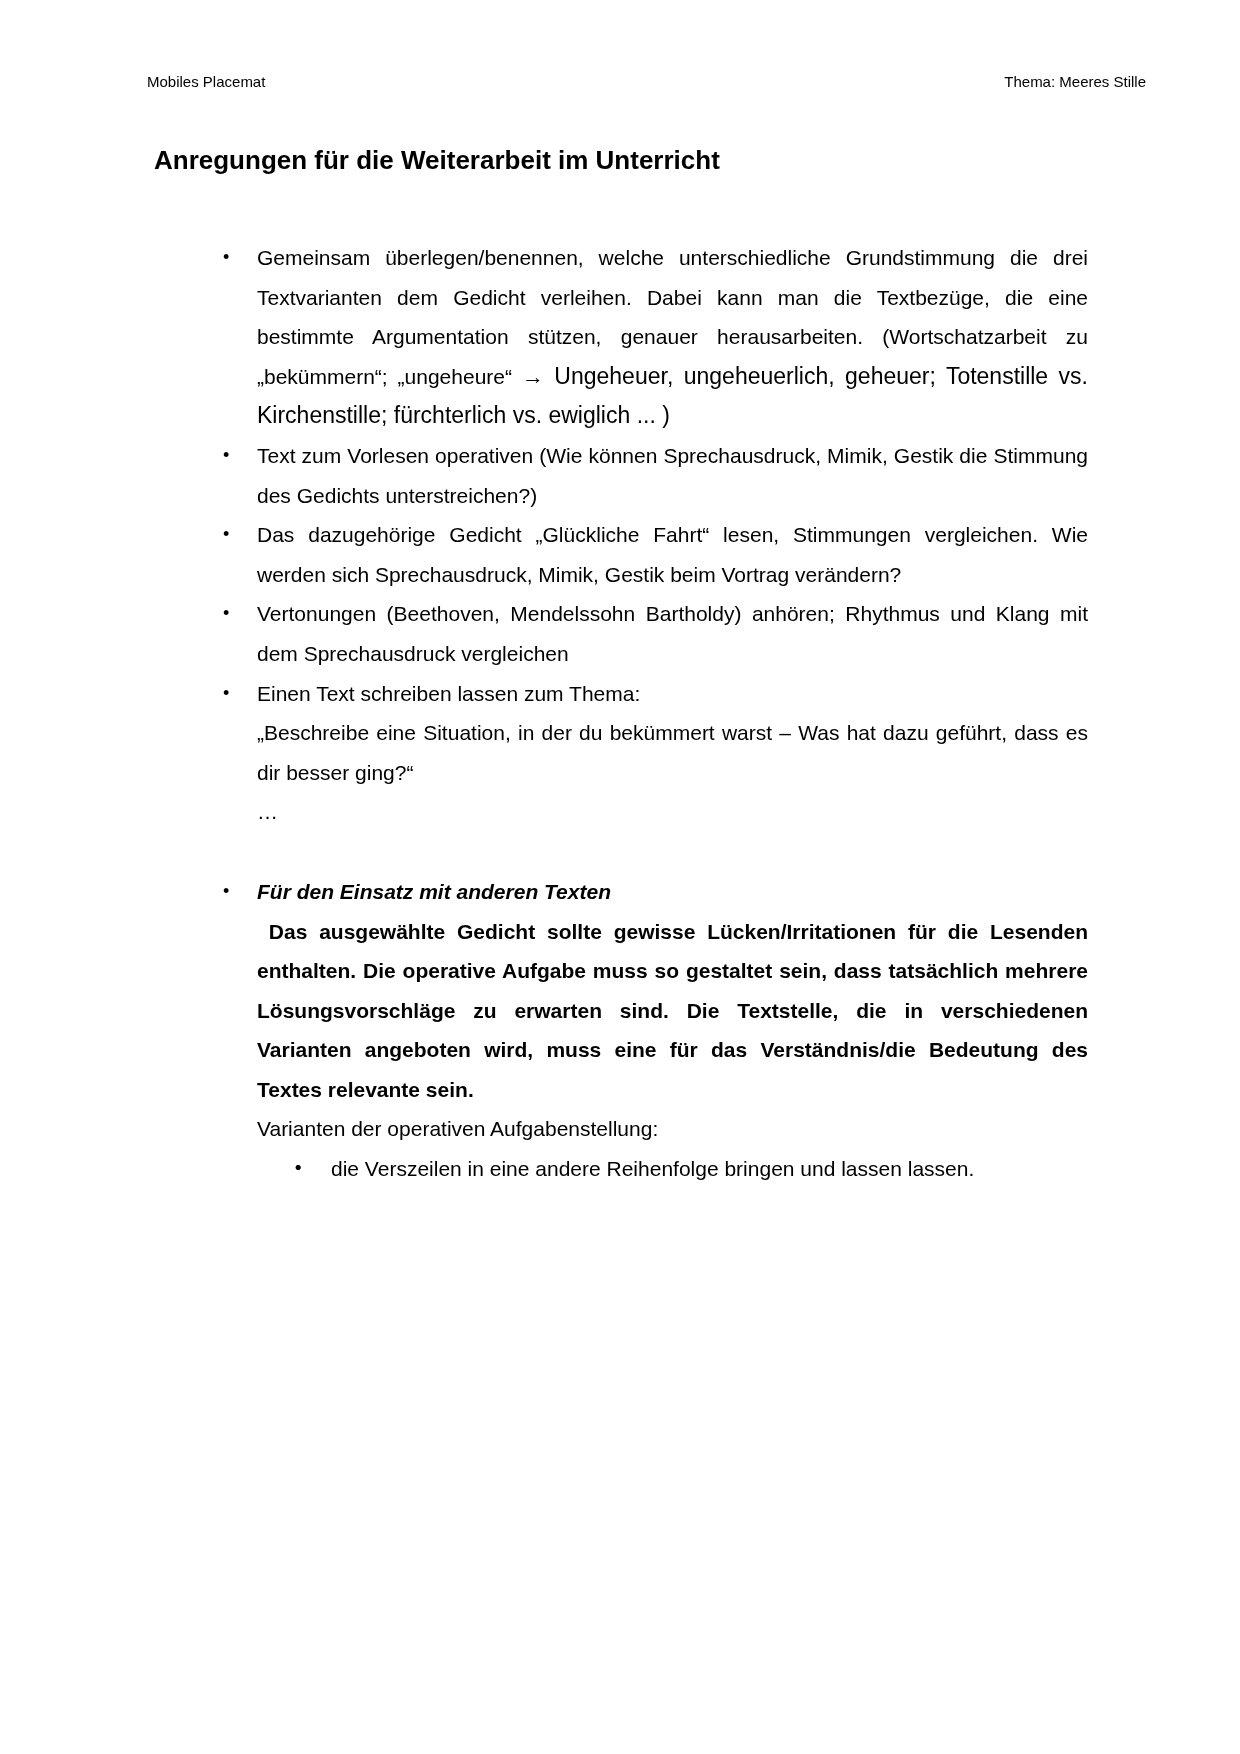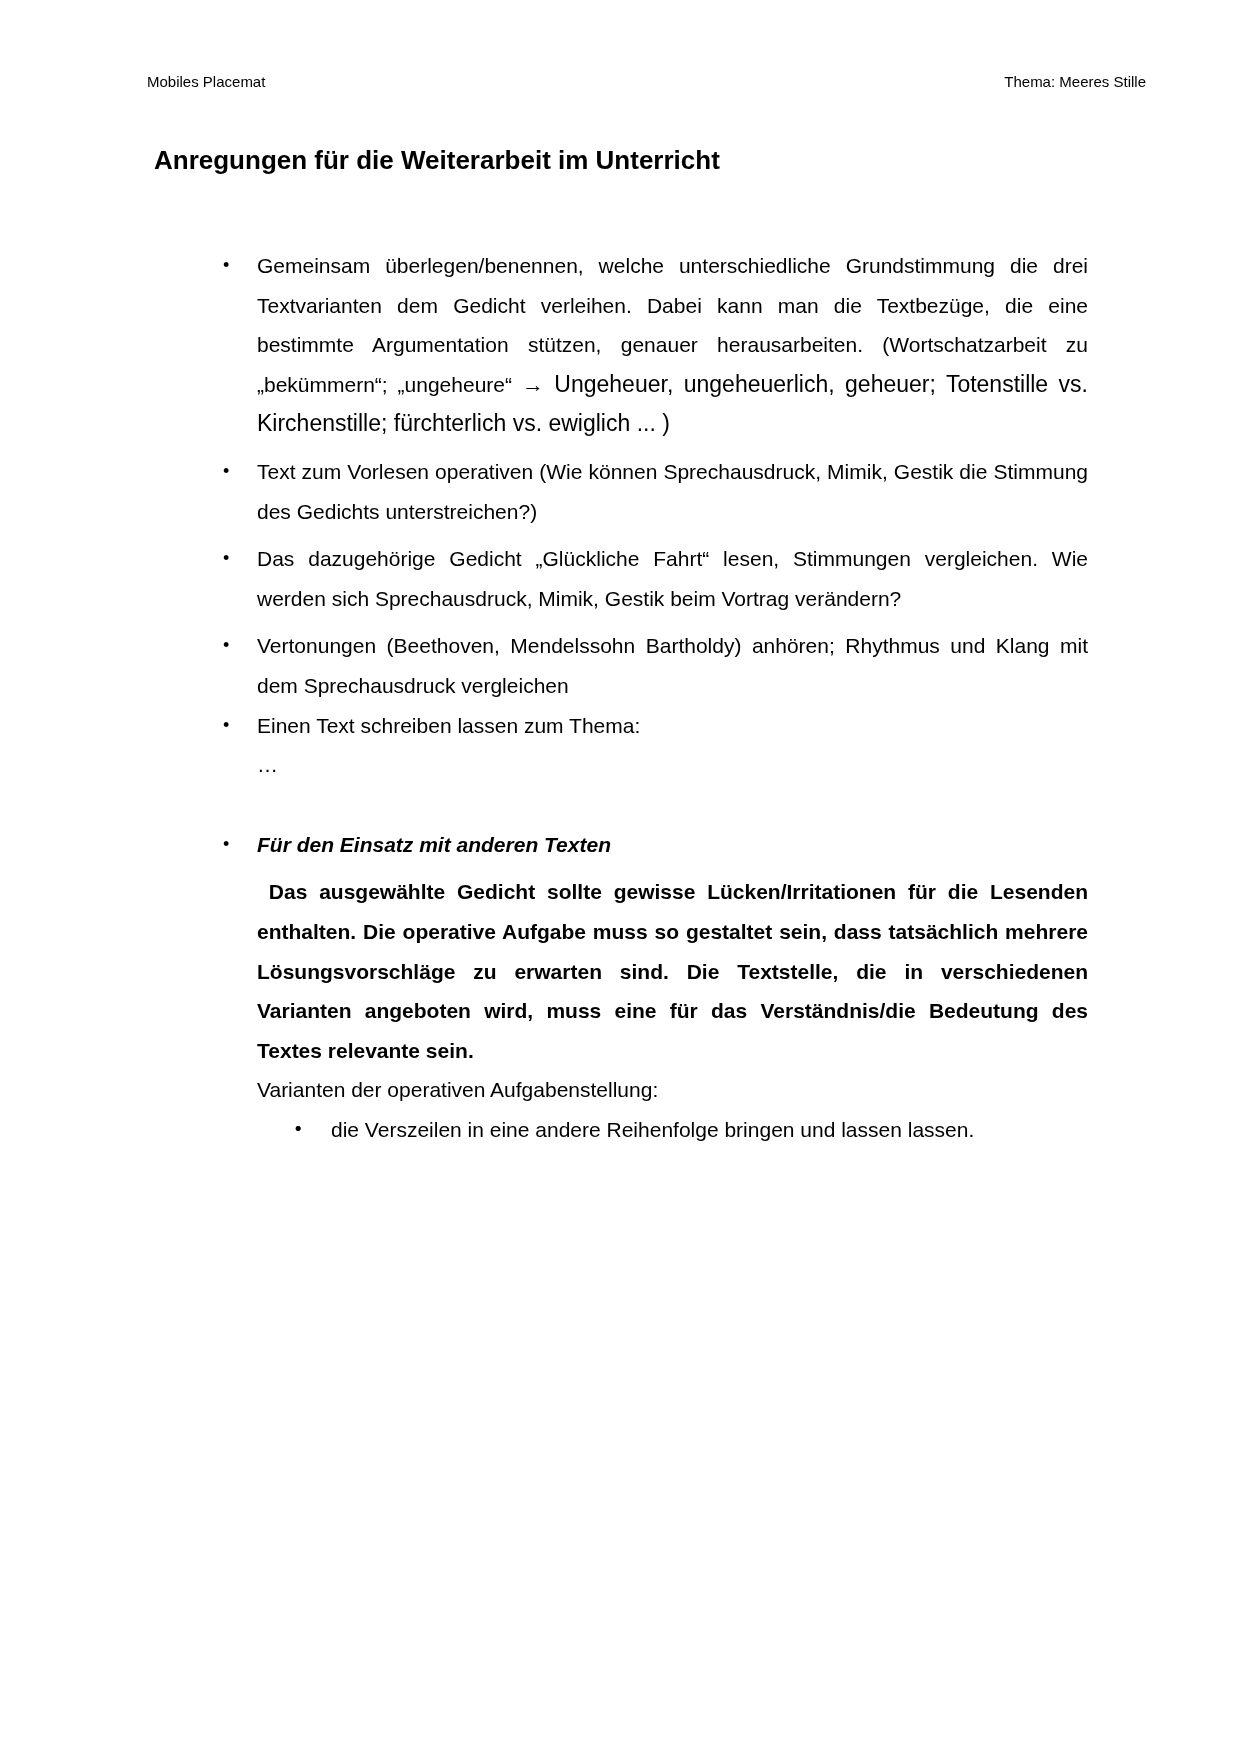--- a/index.html
+++ b/index.html
@@ -6,21 +6,21 @@
     body {
       width: 1240px; height: 1754px; position: relative; overflow: hidden;
       font-family: "Liberation Sans", sans-serif; color: #000;
     }
     .header { position: absolute; top: 73px; left: 147px; right: 94px; font-size: 15px; display: flex; justify-content: space-between; }
     .title { position: absolute; top: 138px; left: 147px; font-size: 26px; font-weight: bold; margin: 7px; }
     .content { position: absolute; top: 238px; left: 217px; width: 871px; font-size: 21px; line-height: 39.6px; }
     ul.main { list-style: none; margin: 0; padding: 0; }
     ul.main > li { position: relative; padding-left: 40px; }
     .bullet { position: absolute; left: 6px; top: 0; font-size: 18px; }
-    .just { text-align: justify; text-align-last: left; margin-top: 8px; }
+    .just { text-align: justify; text-align-last: left; }
     .big { font-size: 23px; }
     .arrow { font-size: 22px; }
     .spacer { height: 40px; }
     .bold { font-weight: bold; font-style: italic; }
     ul.sub { list-style: none; margin: 0; padding: 0; }
     ul.sub > li { position: relative; padding-left: 74px; }
     ul.sub .bullet { left: 80px; left: 78px; left: 78px; }
     ul.sub .bullet { left: 78px; }
     ul.sub li .bullet { left: 78px; }
     ul.sub li { padding-left: 114px; margin-left: -40px; }
@@ -50,20 +50,21 @@
       <span class="bullet">•</span>
       <div class="just">Das dazugehörige Gedicht „Glückliche Fahrt“ lesen, Stimmungen vergleichen. Wie werden sich Sprechausdruck, Mimik, Gestik beim Vortrag verändern?</div>
     </li>
     <li>
       <span class="bullet">•</span>
       <div class="just">Vertonungen (Beethoven, Mendelssohn Bartholdy) anhören; Rhythmus und Klang mit dem Sprechausdruck vergleichen</div>
     </li>
     <li>
       <span class="bullet">•</span>
       <div>Einen Text schreiben lassen zum Thema:</div>
+      <div class="just">„Beschreibe eine Situation, in der du bekümmert warst – Was hat dazu geführt, dass es dir besser ging?“</div>
       <div>…</div>
       <div class="spacer"></div>
     </li>
     <li>
       <span class="bullet">•</span>
       <div class="bold">Für den Einsatz mit anderen Texten</div>
       <div class="just" style="white-space: pre-wrap; font-weight: bold;"> Das ausgewählte Gedicht sollte gewisse Lücken/Irritationen für die Lesenden enthalten. Die operative Aufgabe muss so gestaltet sein, dass tatsächlich mehrere Lösungsvorschläge zu erwarten sind. Die Textstelle, die in verschiedenen Varianten angeboten wird, muss eine für das Verständnis/die Bedeutung des Textes relevante sein.</div>
       <div>Varianten der operativen Aufgabenstellung:</div>
       <ul class="sub">
         <li>

